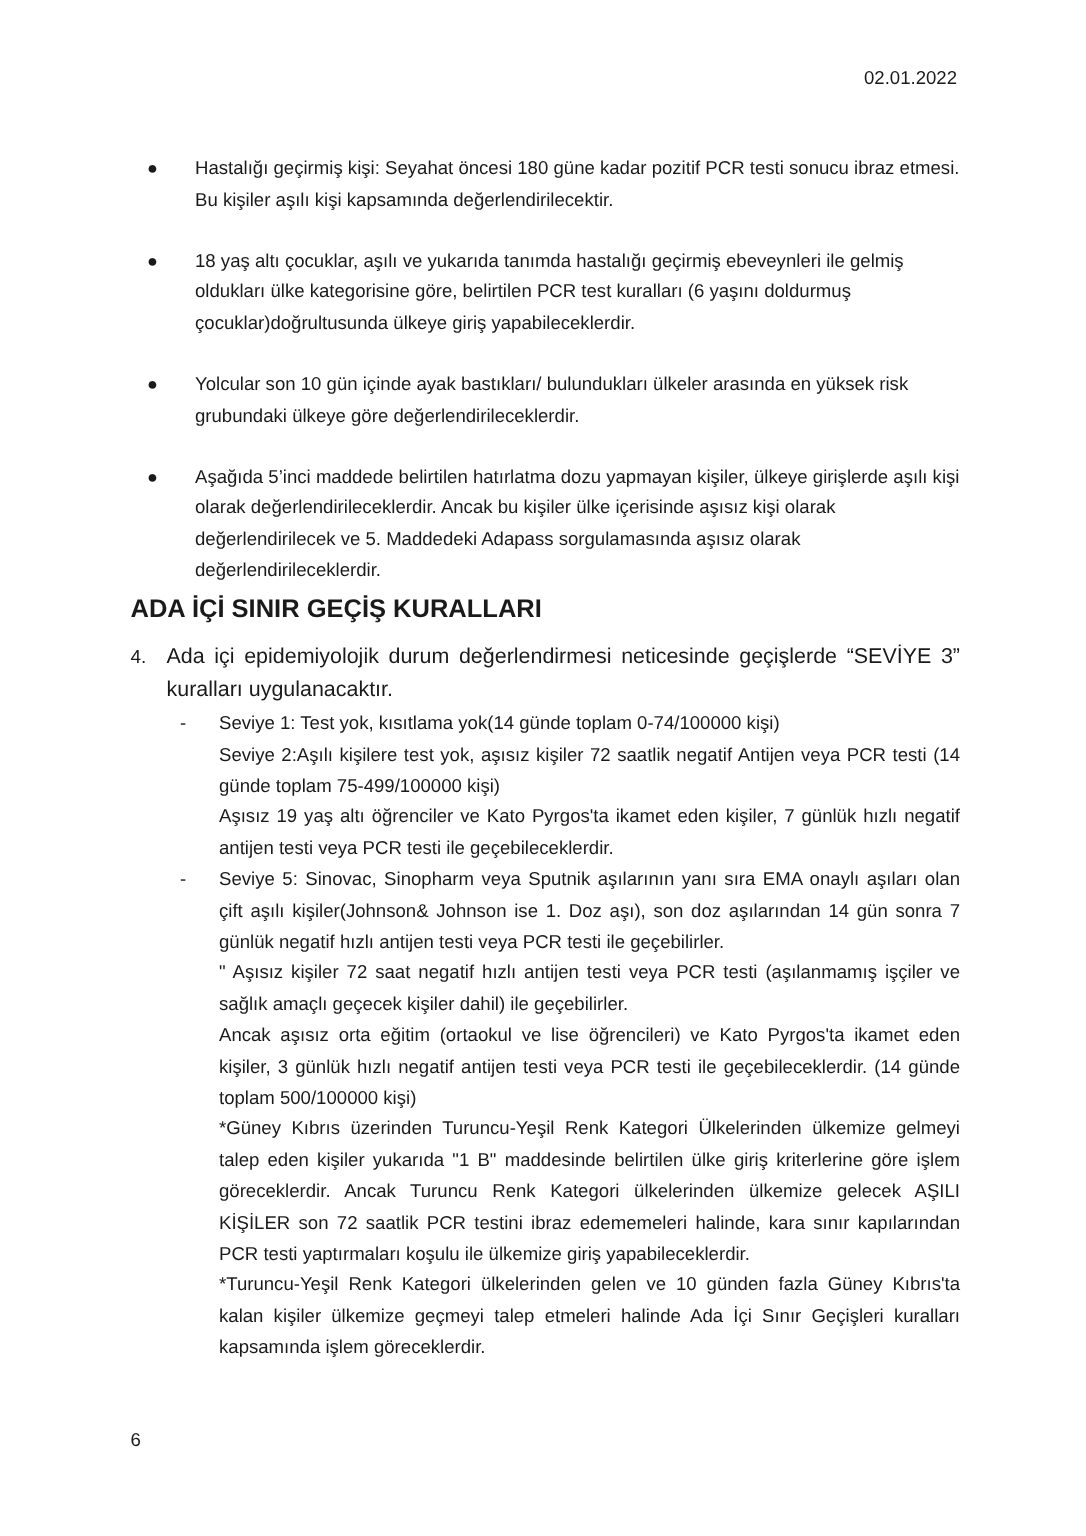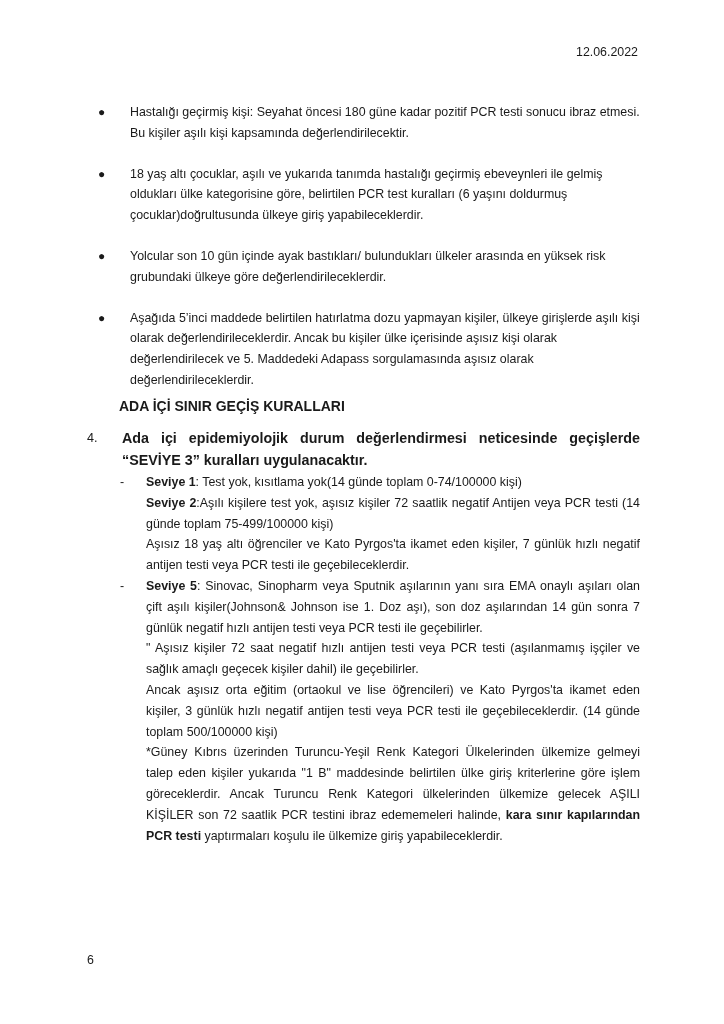--- a/index.html
+++ b/index.html
@@ -5,59 +5,60 @@
   html, body { margin: 0; padding: 0; background: #ffffff; }
   body {
     width: 724px; height: 1024px; position: relative; overflow: hidden;
     font-family: "Liberation Sans", sans-serif; color: #1a1a1a;
     font-size: 12.4px; line-height: 20.8px;
   }
   .date { position: absolute; top: 42px; right: 86px; font-size: 12.4px; }
   .bullets { position: absolute; top: 102px; left: 92px; width: 560px; margin: 0; padding: 0; list-style: none; }
   .bullets li { position: relative; padding-left: 38px; margin-bottom: 20px; }
   .bullets li .dot { position: absolute; left: 6px; top: 0; font-size: 12px; }
-  .section-title { position: absolute; top: 396px; left: 87px; font-weight: bold; font-size: 14px; margin-left: 32px; }
+  .section-title { position: absolute; top: 396px; left: 87px; font-weight: bold; font-size: 17px; }
   .item4 { position: absolute; top: 428px; left: 87px; width: 553px; }
   .item4 .num { position: absolute; left: 0; top: 0; font-size: 12.6px; }
-  .item4 .head { margin-left: 35px; font-weight: bold; font-size: 14.3px; line-height: 21.5px; text-align: justify; text-align-last: left; }
+  .item4 .head { margin-left: 24px; font-weight: normal; font-size: 14.3px; line-height: 21.5px; text-align: justify; text-align-last: left; }
   .levels { margin: 1px 0 0 0; padding: 0; list-style: none; }
   .levels li { position: relative; padding-left: 59px; }
   .levels li .dash { position: absolute; left: 33px; top: 0; }
   .levels p { margin: 0; text-align: justify; }
   .levels p.last-left { text-align-last: left; }
-  b { font-weight: bold; }
+  b { font-weight: normal; }
   .page-num { position: absolute; top: 950px; left: 87px; font-size: 12.4px; }
 </style>
 </head>
 <body>
 
-<div class="date">12.06.2022</div>
+<div class="date">02.01.2022</div>
 
 <ul class="bullets">
   <li><span class="dot">●</span><span>Hastalığı geçirmiş kişi: Seyahat öncesi 180  güne kadar pozitif PCR testi sonucu ibraz etmesi. Bu kişiler aşılı kişi kapsamında değerlendirilecektir.</span></li>
   <li><span class="dot">●</span><span>18 yaş altı çocuklar, aşılı ve yukarıda tanımda hastalığı geçirmiş ebeveynleri ile gelmiş oldukları ülke kategorisine göre, belirtilen PCR test kuralları (6 yaşını doldurmuş çocuklar)doğrultusunda ülkeye giriş yapabileceklerdir.</span></li>
   <li><span class="dot">●</span><span>Yolcular son 10 gün içinde ayak bastıkları/ bulundukları ülkeler arasında en yüksek risk grubundaki ülkeye göre değerlendirileceklerdir.</span></li>
   <li><span class="dot">●</span><span>Aşağıda 5’inci maddede belirtilen hatırlatma dozu yapmayan kişiler,  ülkeye girişlerde aşılı kişi olarak değerlendirileceklerdir. Ancak  bu kişiler ülke içerisinde aşısız kişi olarak değerlendirilecek ve 5. Maddedeki Adapass sorgulamasında aşısız olarak değerlendirileceklerdir.</span></li>
 </ul>
 
 <div class="section-title">ADA İÇİ SINIR GEÇİŞ KURALLARI</div>
 
 <div class="item4">
   <span class="num">4.</span>
   <div class="head">Ada içi epidemiyolojik durum değerlendirmesi neticesinde geçişlerde “SEVİYE 3” kuralları uygulanacaktır.</div>
   <ul class="levels">
     <li>
       <span class="dash">-</span>
       <p><b>Seviye 1</b><span>: Test yok, kısıtlama yok(14 günde toplam 0-74/100000 kişi)</span></p>
       <p class="last-left"><b>Seviye 2</b><span>:Aşılı kişilere test yok, aşısız kişiler  72 saatlik negatif Antijen veya PCR testi (14 günde toplam 75-499/100000 kişi)</span></p>
-      <p class="last-left">Aşısız 18 yaş altı öğrenciler ve Kato Pyrgos'ta ikamet eden kişiler, 7 günlük hızlı negatif antijen testi veya PCR testi ile geçebileceklerdir.</p>
+      <p class="last-left">Aşısız 19 yaş altı öğrenciler ve Kato Pyrgos'ta ikamet eden kişiler, 7 günlük hızlı negatif antijen testi veya PCR testi ile geçebileceklerdir.</p>
     </li>
     <li>
       <span class="dash">-</span>
       <p class="last-left"><b>Seviye 5</b><span>: Sinovac, Sinopharm veya Sputnik aşılarının yanı sıra EMA onaylı aşıları olan çift aşılı kişiler(Johnson&amp; Johnson ise 1. Doz aşı), son doz aşılarından 14 gün sonra 7 günlük negatif hızlı antijen testi veya PCR testi ile geçebilirler.</span></p>
       <p class="last-left">" Aşısız kişiler 72 saat negatif hızlı antijen testi veya PCR testi (aşılanmamış işçiler ve sağlık amaçlı geçecek kişiler dahil) ile geçebilirler.</p>
       <p class="last-left">Ancak aşısız orta eğitim (ortaokul ve lise öğrencileri) ve Kato Pyrgos'ta ikamet eden kişiler, 3 günlük hızlı negatif antijen testi veya PCR testi ile geçebileceklerdir. (14 günde toplam 500/100000 kişi)</p>
       <p class="last-left"><span>*Güney Kıbrıs üzerinden Turuncu-Yeşil Renk Kategori Ülkelerinden ülkemize gelmeyi talep eden kişiler yukarıda "1 B" maddesinde belirtilen ülke giriş kriterlerine göre işlem göreceklerdir. Ancak Turuncu Renk Kategori ülkelerinden ülkemize gelecek AŞILI KİŞİLER son 72 saatlik PCR testini ibraz edememeleri halinde, </span><b>kara sınır kapılarından PCR testi</b><span> yaptırmaları koşulu ile ülkemize giriş yapabileceklerdir.</span></p>
+      <p class="last-left">*Turuncu-Yeşil Renk Kategori ülkelerinden gelen ve 10 günden fazla Güney Kıbrıs'ta kalan kişiler ülkemize geçmeyi talep etmeleri halinde Ada İçi Sınır Geçişleri kuralları kapsamında işlem göreceklerdir.</p>
     </li>
   </ul>
 </div>
 
 <div class="page-num">6</div>
 
 </body></html>

